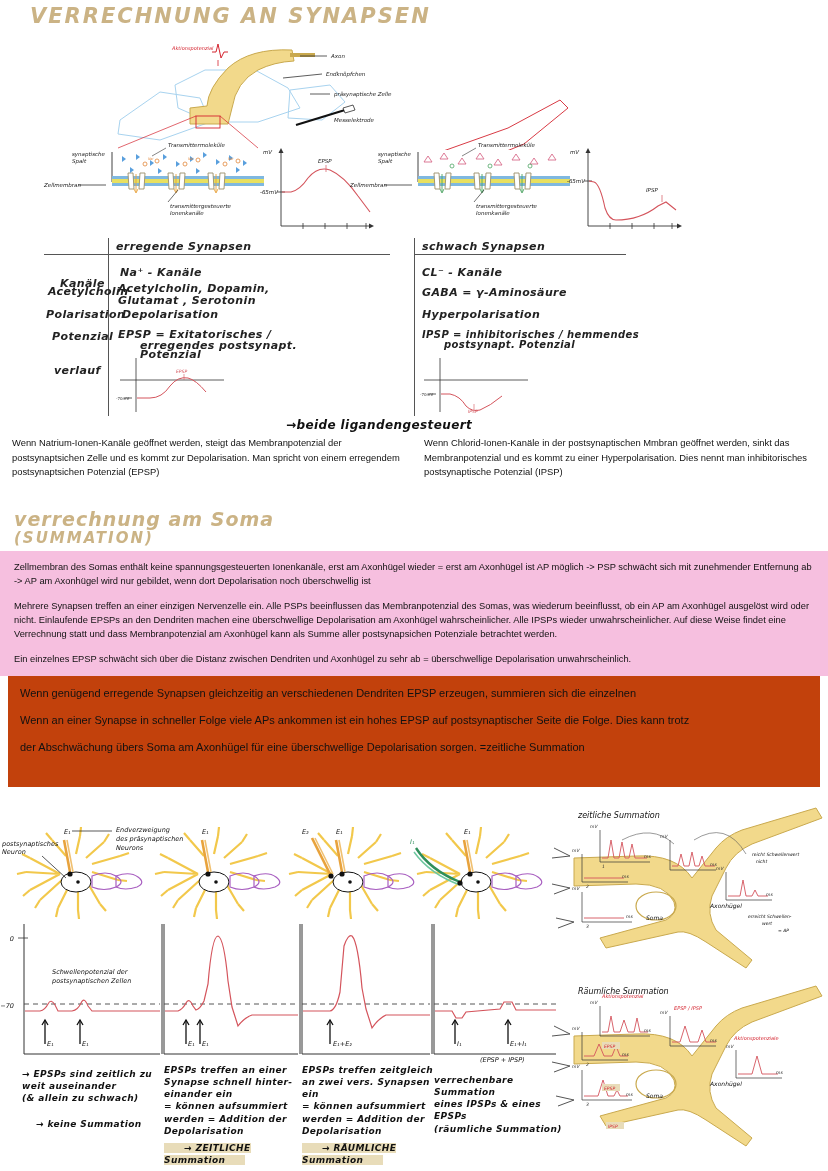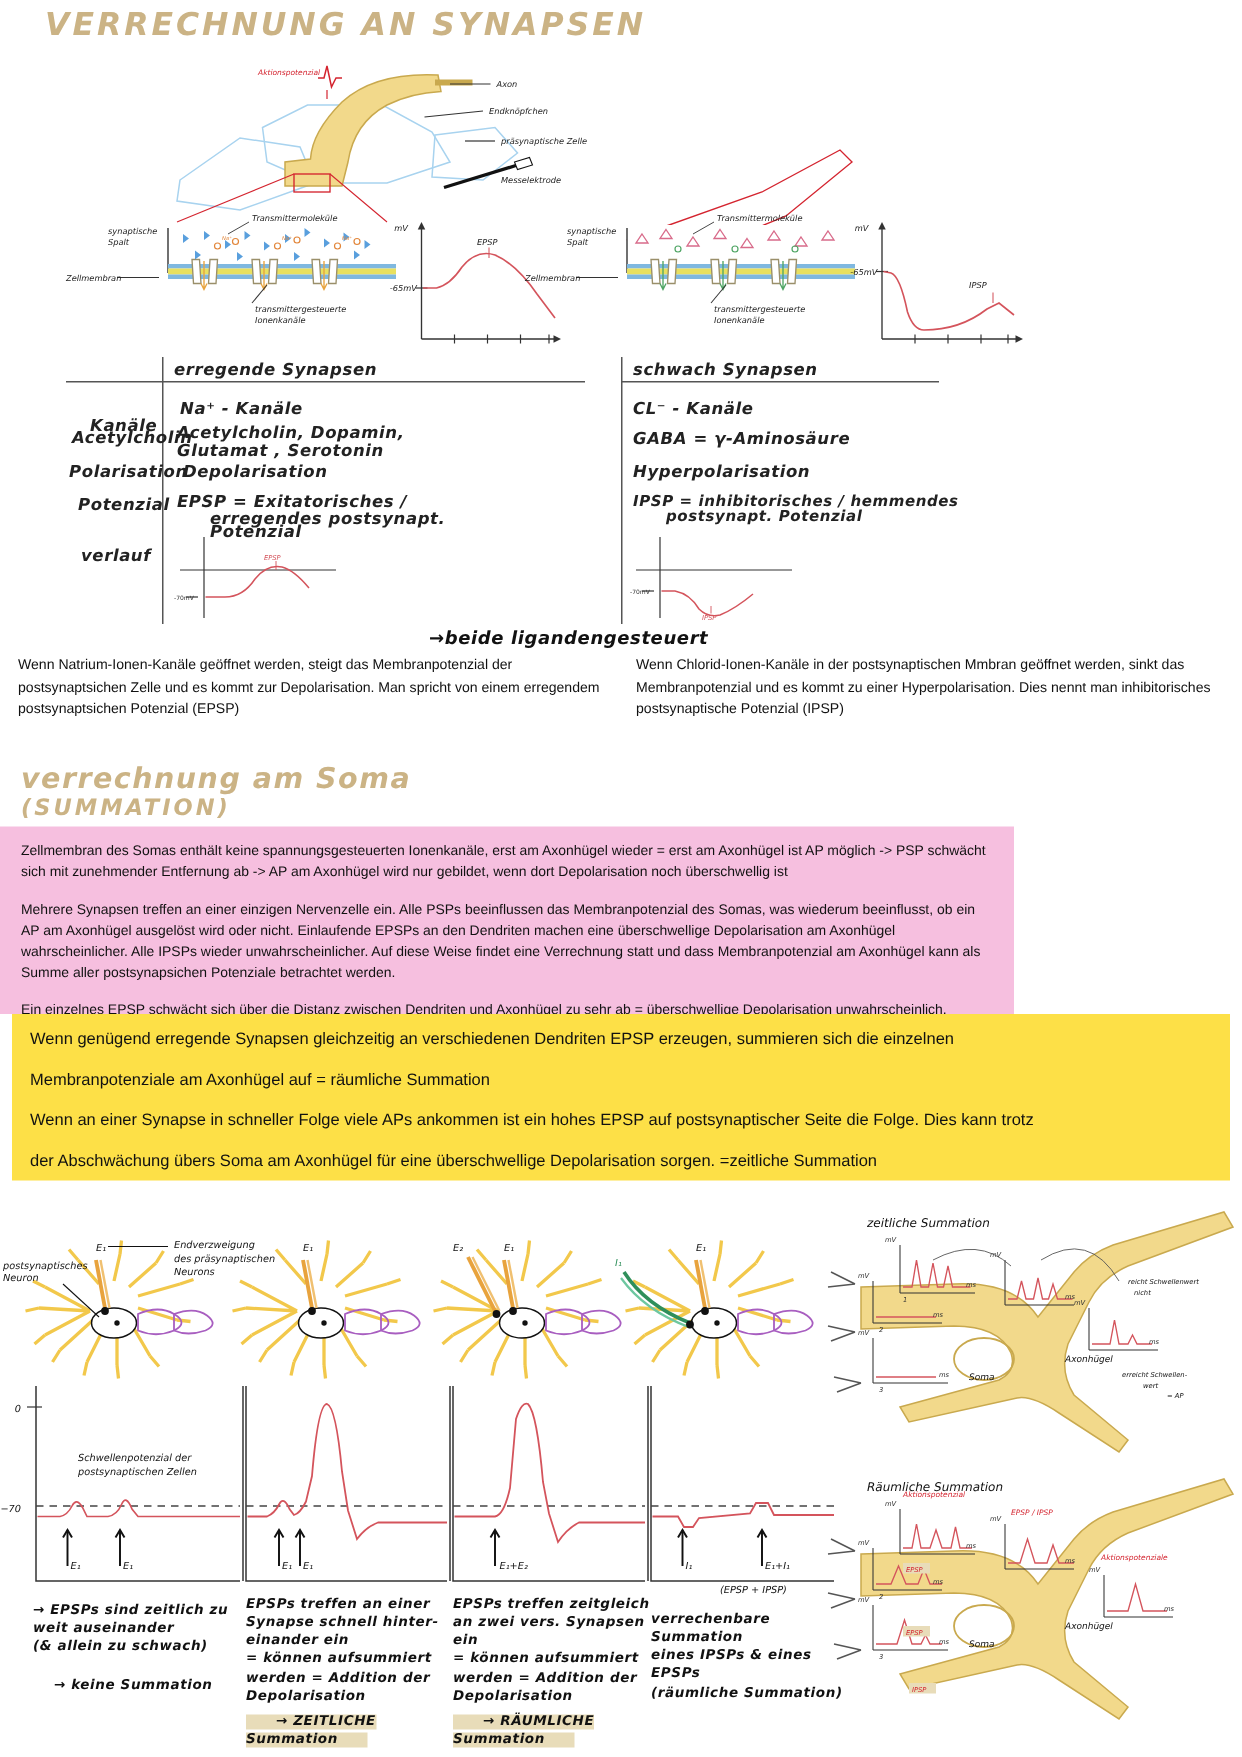--- a/index.html
+++ b/index.html
@@ -23,28 +23,28 @@
   #ligand{position:absolute;left:286px;top:418px;font-size:12px;color:#111;}
   
   .typed{position:absolute;font-size:9.4px;line-height:1.55;color:#111;}
   #typed-left{left:12px;top:436px;width:392px;}
   #typed-right{left:424px;top:436px;width:392px;}
   
   #h2{position:absolute;left:14px;top:508px;font-size:19px;color:#cbb385;
       letter-spacing:1px;line-height:1.18;}
   #h2 .sub{display:block;font-size:15px;letter-spacing:2px;}
   
-  #pink1{position:absolute;left:0;top:551px;width:676px;height:125px;
+  #pink1{position:absolute;left:0;top:551px;width:828px;height:125px;
          background:#f6bfdf;}
   #pink1 p{margin:0;font-size:9.3px;line-height:1.5;color:#111;}
   #pink1 .inner{padding:10px 14px 0 14px;}
   #pink1 p+p{margin-top:11px;}
   
   #pink2{position:absolute;left:8px;top:676px;width:812px;height:111px;
-         background:#fde047;}
+         background:#c2410c;}
   #pink2 p{margin:0;font-size:11px;line-height:1.35;color:#111;}
   #pink2 .inner{padding:10px 12px 0 12px;}
   #pink2 p+p{margin-top:12px;}
   
   #fig-bottom{position:absolute;left:0;top:796px;width:828px;height:372px;}
   .cap{position:absolute;font-size:9px;line-height:1.35;color:#111;}
   .hl{background:#e8dcb9;padding:0 20px;}
 </style>
 </head>
 <body>
@@ -301,21 +301,20 @@
   <div class="inner">
     <p>Zellmembran des Somas enthält keine spannungsgesteuerten Ionenkanäle, erst am Axonhügel wieder = erst am Axonhügel ist AP möglich -&gt; PSP schwächt sich mit zunehmender Entfernung ab -&gt; AP am Axonhügel wird nur gebildet, wenn dort Depolarisation noch überschwellig ist</p>
     <p>Mehrere Synapsen treffen an einer einzigen Nervenzelle ein. Alle PSPs beeinflussen das Membranpotenzial des Somas, was wiederum beeinflusst, ob ein AP am Axonhügel ausgelöst wird oder nicht. Einlaufende EPSPs an den Dendriten machen eine überschwellige Depolarisation am Axonhügel wahrscheinlicher. Alle IPSPs wieder unwahrscheinlicher. Auf diese Weise findet eine Verrechnung statt und dass Membranpotenzial am Axonhügel kann als Summe aller postsynapsichen Potenziale betrachtet werden.</p>
     <p>Ein einzelnes EPSP schwächt sich über die Distanz zwischen Dendriten und Axonhügel zu sehr ab = überschwellige Depolarisation unwahrscheinlich.</p>
   </div>
 </div>
 
 <div id="pink2">
   <div class="inner">
     <p>Wenn genügend erregende Synapsen gleichzeitig an verschiedenen Dendriten EPSP erzeugen, summieren sich die einzelnen</p>
-    <p>Membranpotenziale am Axonhügel auf = räumliche Summation</p>
     <p>Wenn an einer Synapse in schneller Folge viele APs ankommen ist ein hohes EPSP auf postsynaptischer Seite die Folge. Dies kann trotz</p>
     <p>der Abschwächung übers Soma am Axonhügel für eine überschwellige Depolarisation sorgen. =zeitliche Summation</p>
   </div>
 </div>
 
 <div id="fig-bottom">
 <svg width="828" height="372" viewBox="0 0 828 372" xmlns="http://www.w3.org/2000/svg" font-family="DejaVu Sans, sans-serif" font-style="italic" font-size="6.5" fill="#111">
 
   <g>
     <g fill="none" stroke="#f2c84b" stroke-width="2.2">

